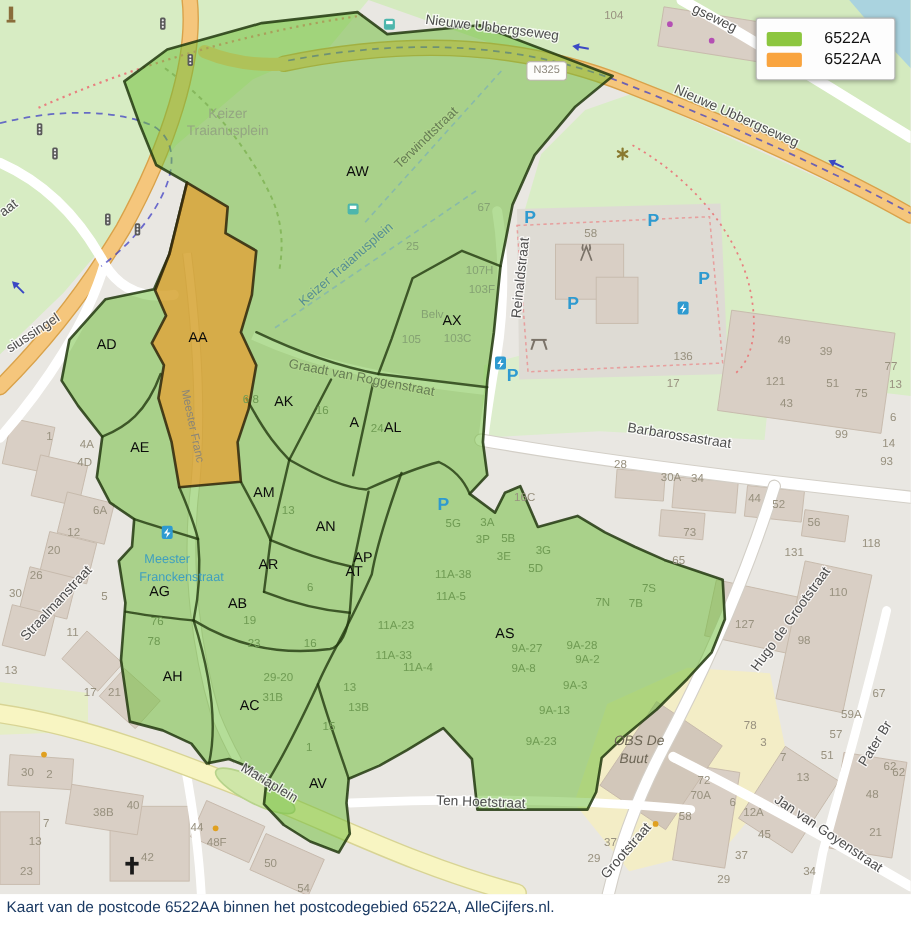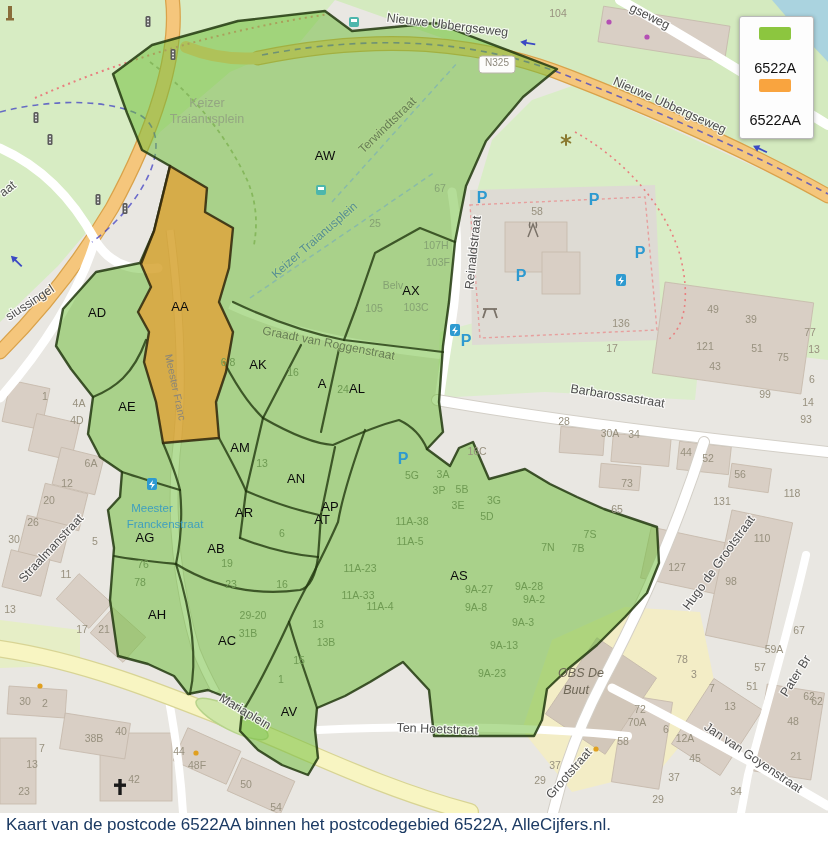--- a/index.html
+++ b/index.html
@@ -15,26 +15,26 @@
   .street-blue{font-size:11.5px;fill:#3f9fbf;}
   .street-faint{font-size:10.5px;fill:#8a8578;}
   .park-name{font-size:12.5px;fill:#94a682;}
   .school{font-size:12.5px;fill:#6e6757;font-style:italic;}
   .hn{font-size:10.5px;fill:#98917f;}
   .hn-green{font-size:10.5px;fill:#6f9b53;}
   .hn-park{font-size:10.5px;fill:#85a273;}
   .badge-text{font-size:10px;fill:#8f8a7d;}
   .legend{position:absolute;top:16px;right:14px;background:#fdfdfd;border:1px solid #b9b9b9;
           border-radius:3px;padding:7px 12px 7px 9px;box-shadow:0 1px 4px rgba(0,0,0,.3);}
-  .legend-row{display:flex;align-items:center;gap:20px;margin:3px 0;flex-direction:column;}
+  .legend-row{display:flex;align-items:center;gap:20px;margin:3px 0;}
   .legend-swatch{width:32px;height:13px;border-radius:2px;flex:0 0 auto;}
   .legend-label{font-size:14.5px;color:#111;}
   .caption{position:absolute;left:0;top:813px;width:828px;height:48px;background:#ffffff;
            box-sizing:border-box;padding:3px 6px;}
-  .caption div{font-size:17px;line-height:17px;color:#1b3a63;}
+  .caption div{font-size:14px;line-height:17px;color:#1b3a63;}
 </style>
 </head>
 <body>
 <div class="stage">
 
 <div id="map-wrap">
 <svg id="map-svg" width="828" height="813" viewBox="0 0 828 813">
   <defs>
     <g id="parking-icon">
             <text x="0" y="5" font-size="16" font-weight="bold" fill="#2e9ad0" text-anchor="middle">P</text>

